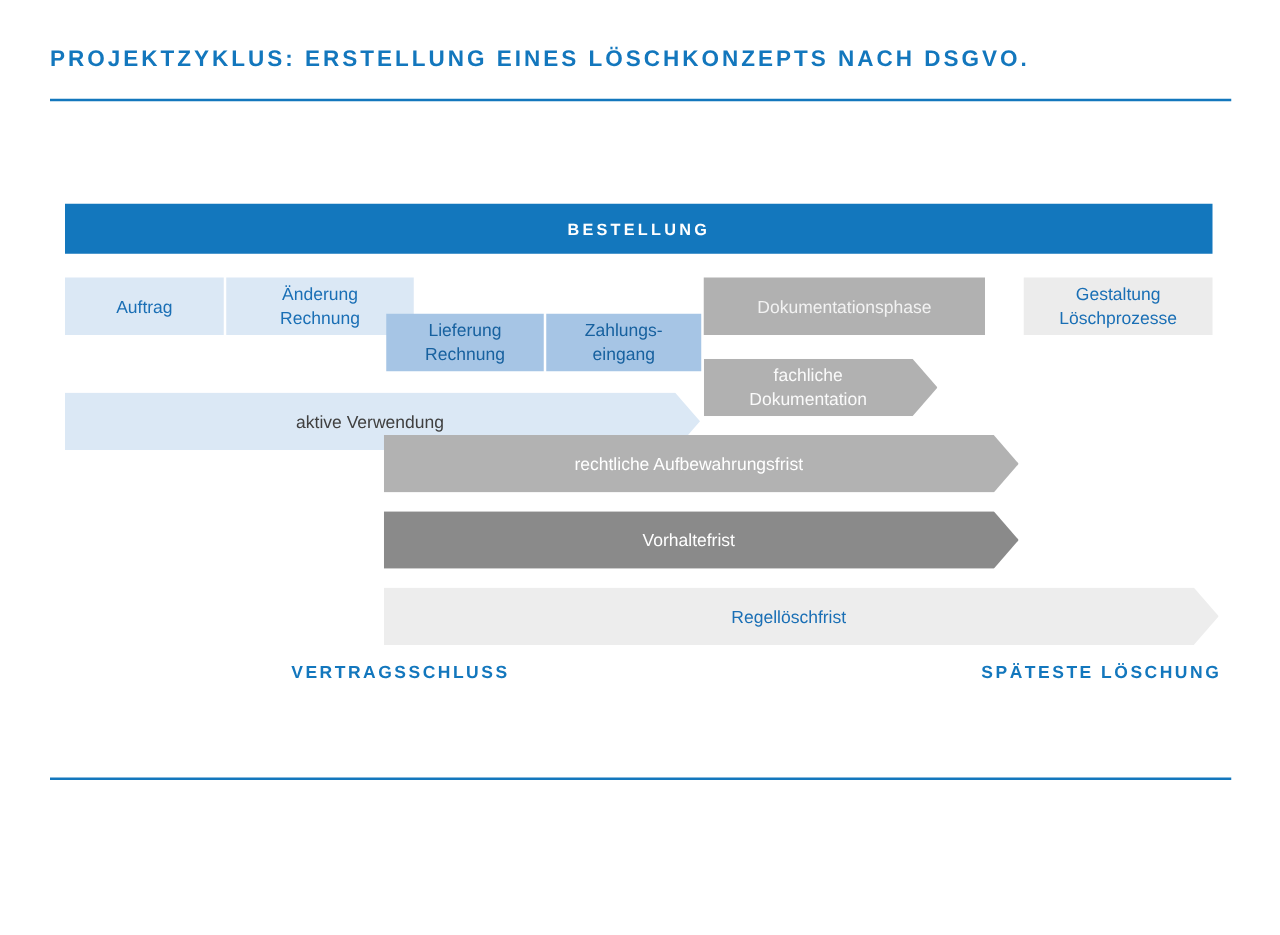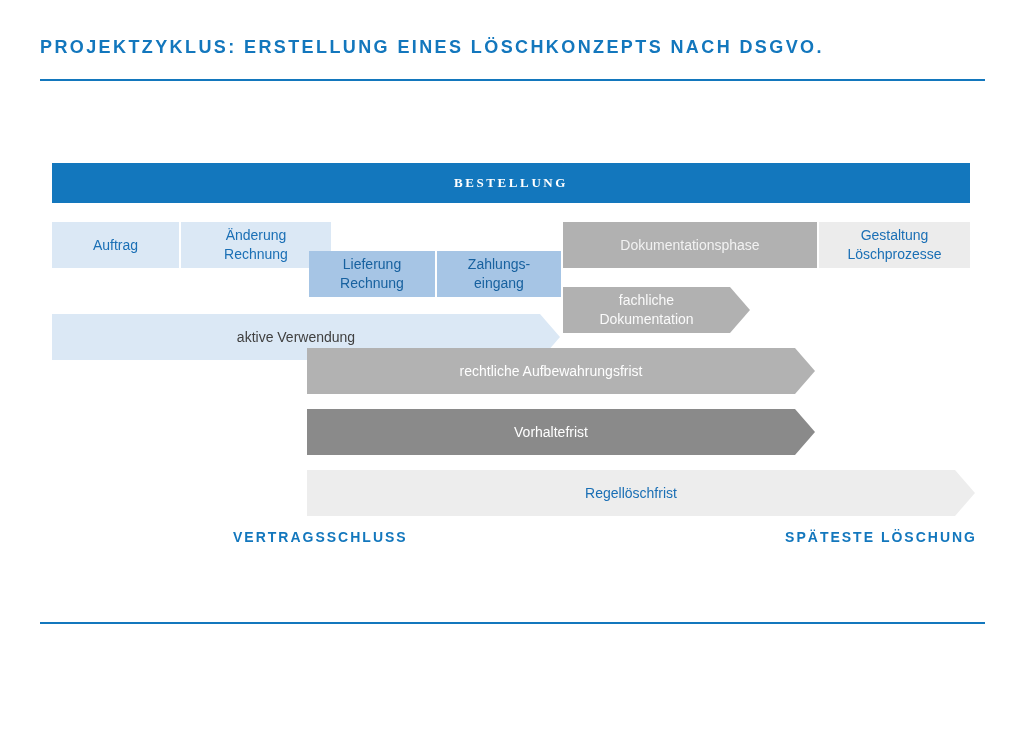--- a/index.html
+++ b/index.html
@@ -13,37 +13,37 @@
     color:#1377bd; white-space:nowrap;
   }
   .rule { position:absolute; left:40px; width:945px; height:2px; background:#1377bd; }
   .rule-top { top:79px; }
   .rule-bottom { top:622px; }
 
   .bestellung {
     position:absolute; left:52px; top:163px; width:918px; height:40px;
     background:#1377bd; color:#ffffff;
     display:flex; align-items:center; justify-content:center;
-    font-size:13px; font-weight:bold; letter-spacing:2.6px;font-family:Liberation Serif, serif;
+    font-size:13px; font-weight:bold; letter-spacing:2.6px;
   }
 
   .cell {
     position:absolute; top:222px; height:46px;
     display:flex; flex-direction:column; align-items:center; justify-content:center;
     font-size:14px; line-height:1.35; text-align:center;
   }
   .c-lightblue { background:#dbe8f5; color:#1a6fb5; }
   .c-medblue   { background:#a6c5e5; color:#17619f;margin-top:29px; }
   .c-gray      { background:#b1b1b1; color:#f2f2f2; }
   .c-lightgray { background:#ececec; color:#1a6fb5; }
   .p0 { left:52px;  width:127px; }
   .p1 { left:181px; width:150px; }
   .p2 { left:309px; width:126px; }
   .p3 { left:437px; width:124px; }
-  .p4 { left:563px; width:254px; }
+  .p4 { left:563px; width:225px; }
   .p5 { left:819px; width:151px; }
 
   .arrow {
     position:absolute; height:46px; box-sizing:border-box; padding-right:20px;
     clip-path: polygon(0 0, calc(100% - 20px) 0, 100% 50%, calc(100% - 20px) 100%, 0 100%);
     display:flex; flex-direction:column; align-items:center; justify-content:center;
     font-size:14px; line-height:1.35; text-align:center;
   }
   .a0 { left:52px;  top:287px; width:508px; background:#dbe8f5; color:#404040;margin-top:27px; }
   .a1 { left:563px; top:287px; width:187px; background:#b1b1b1; color:#fafafa; }

